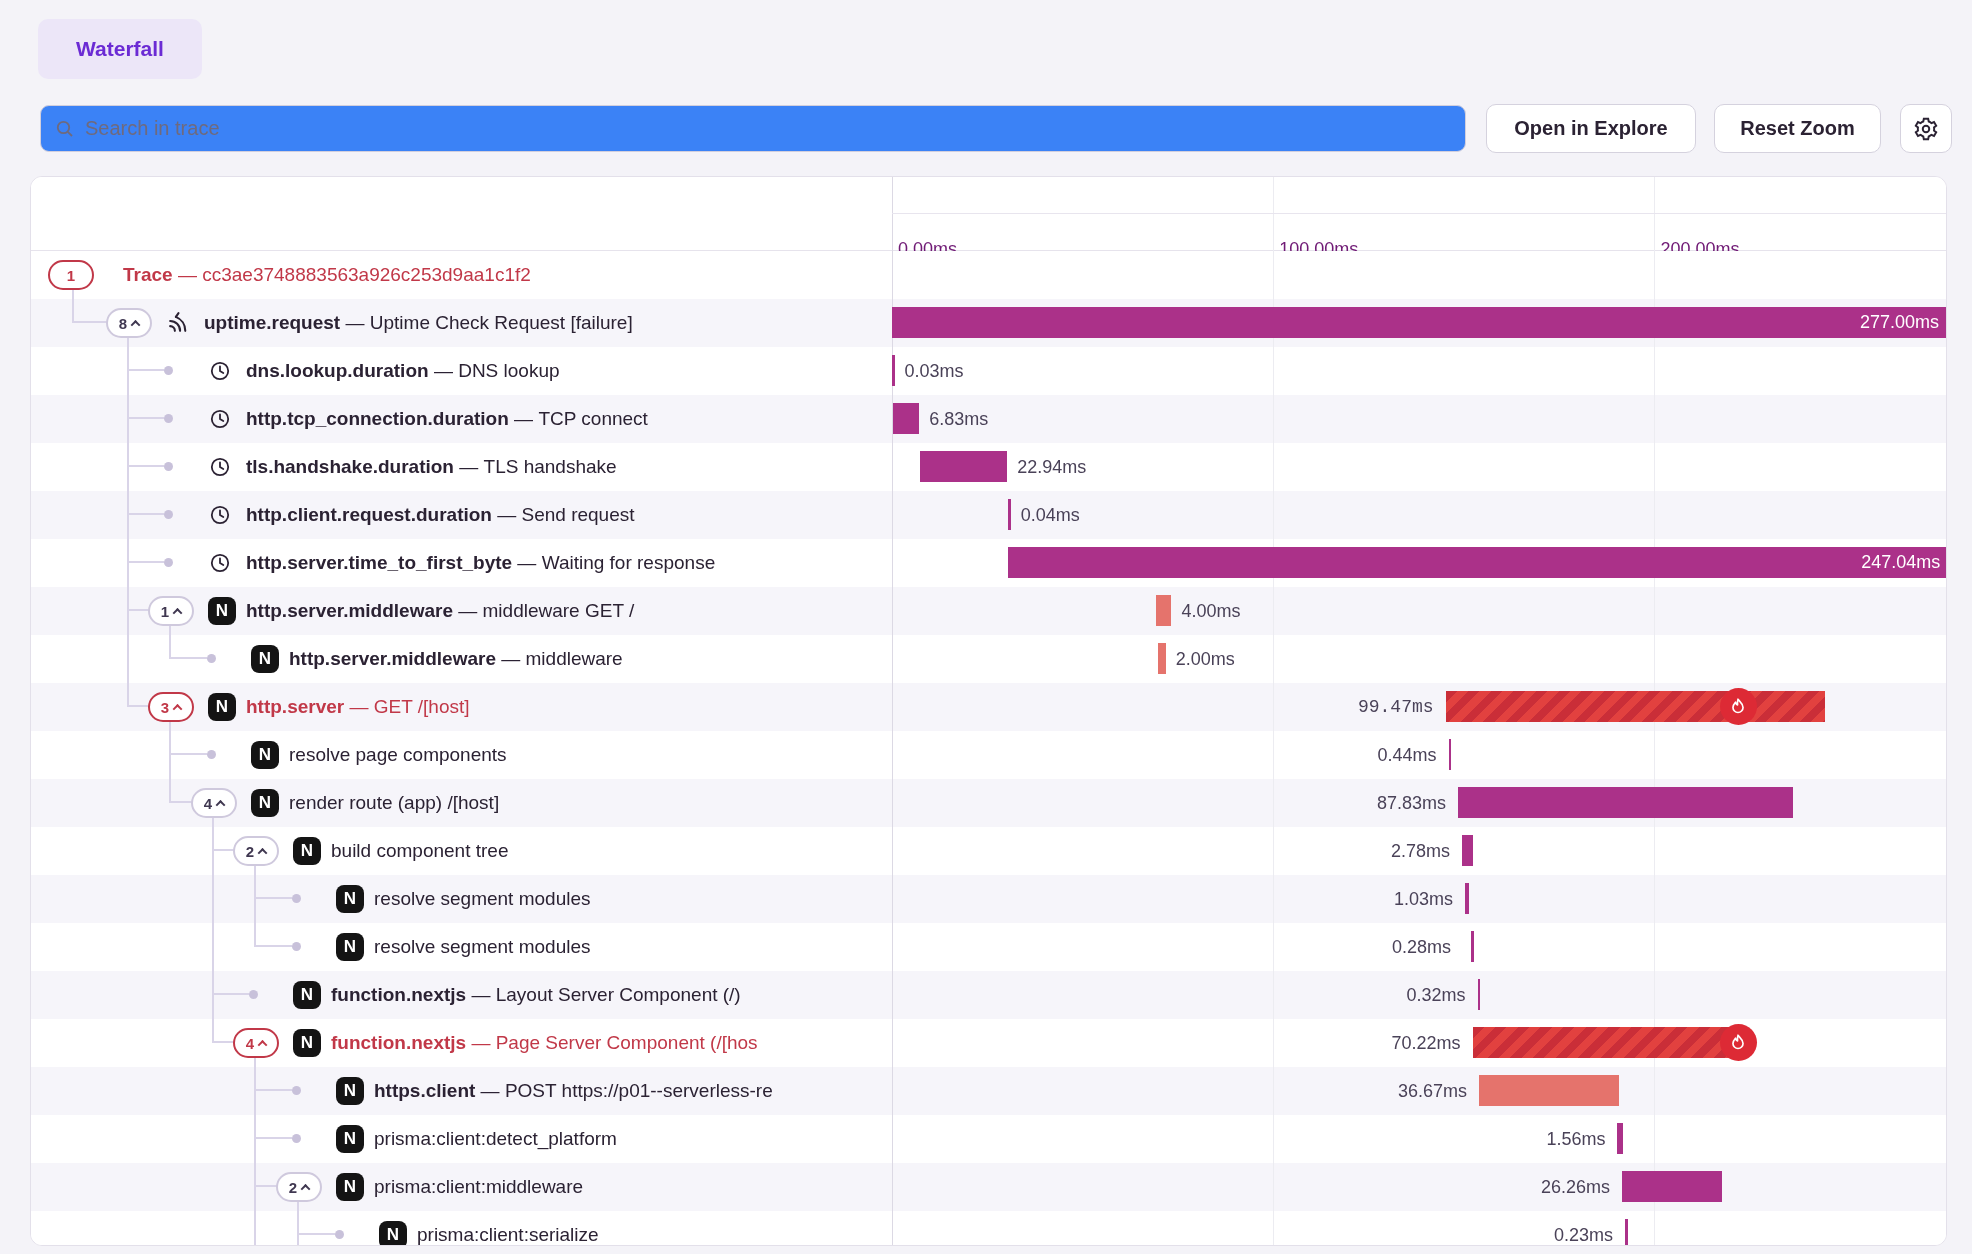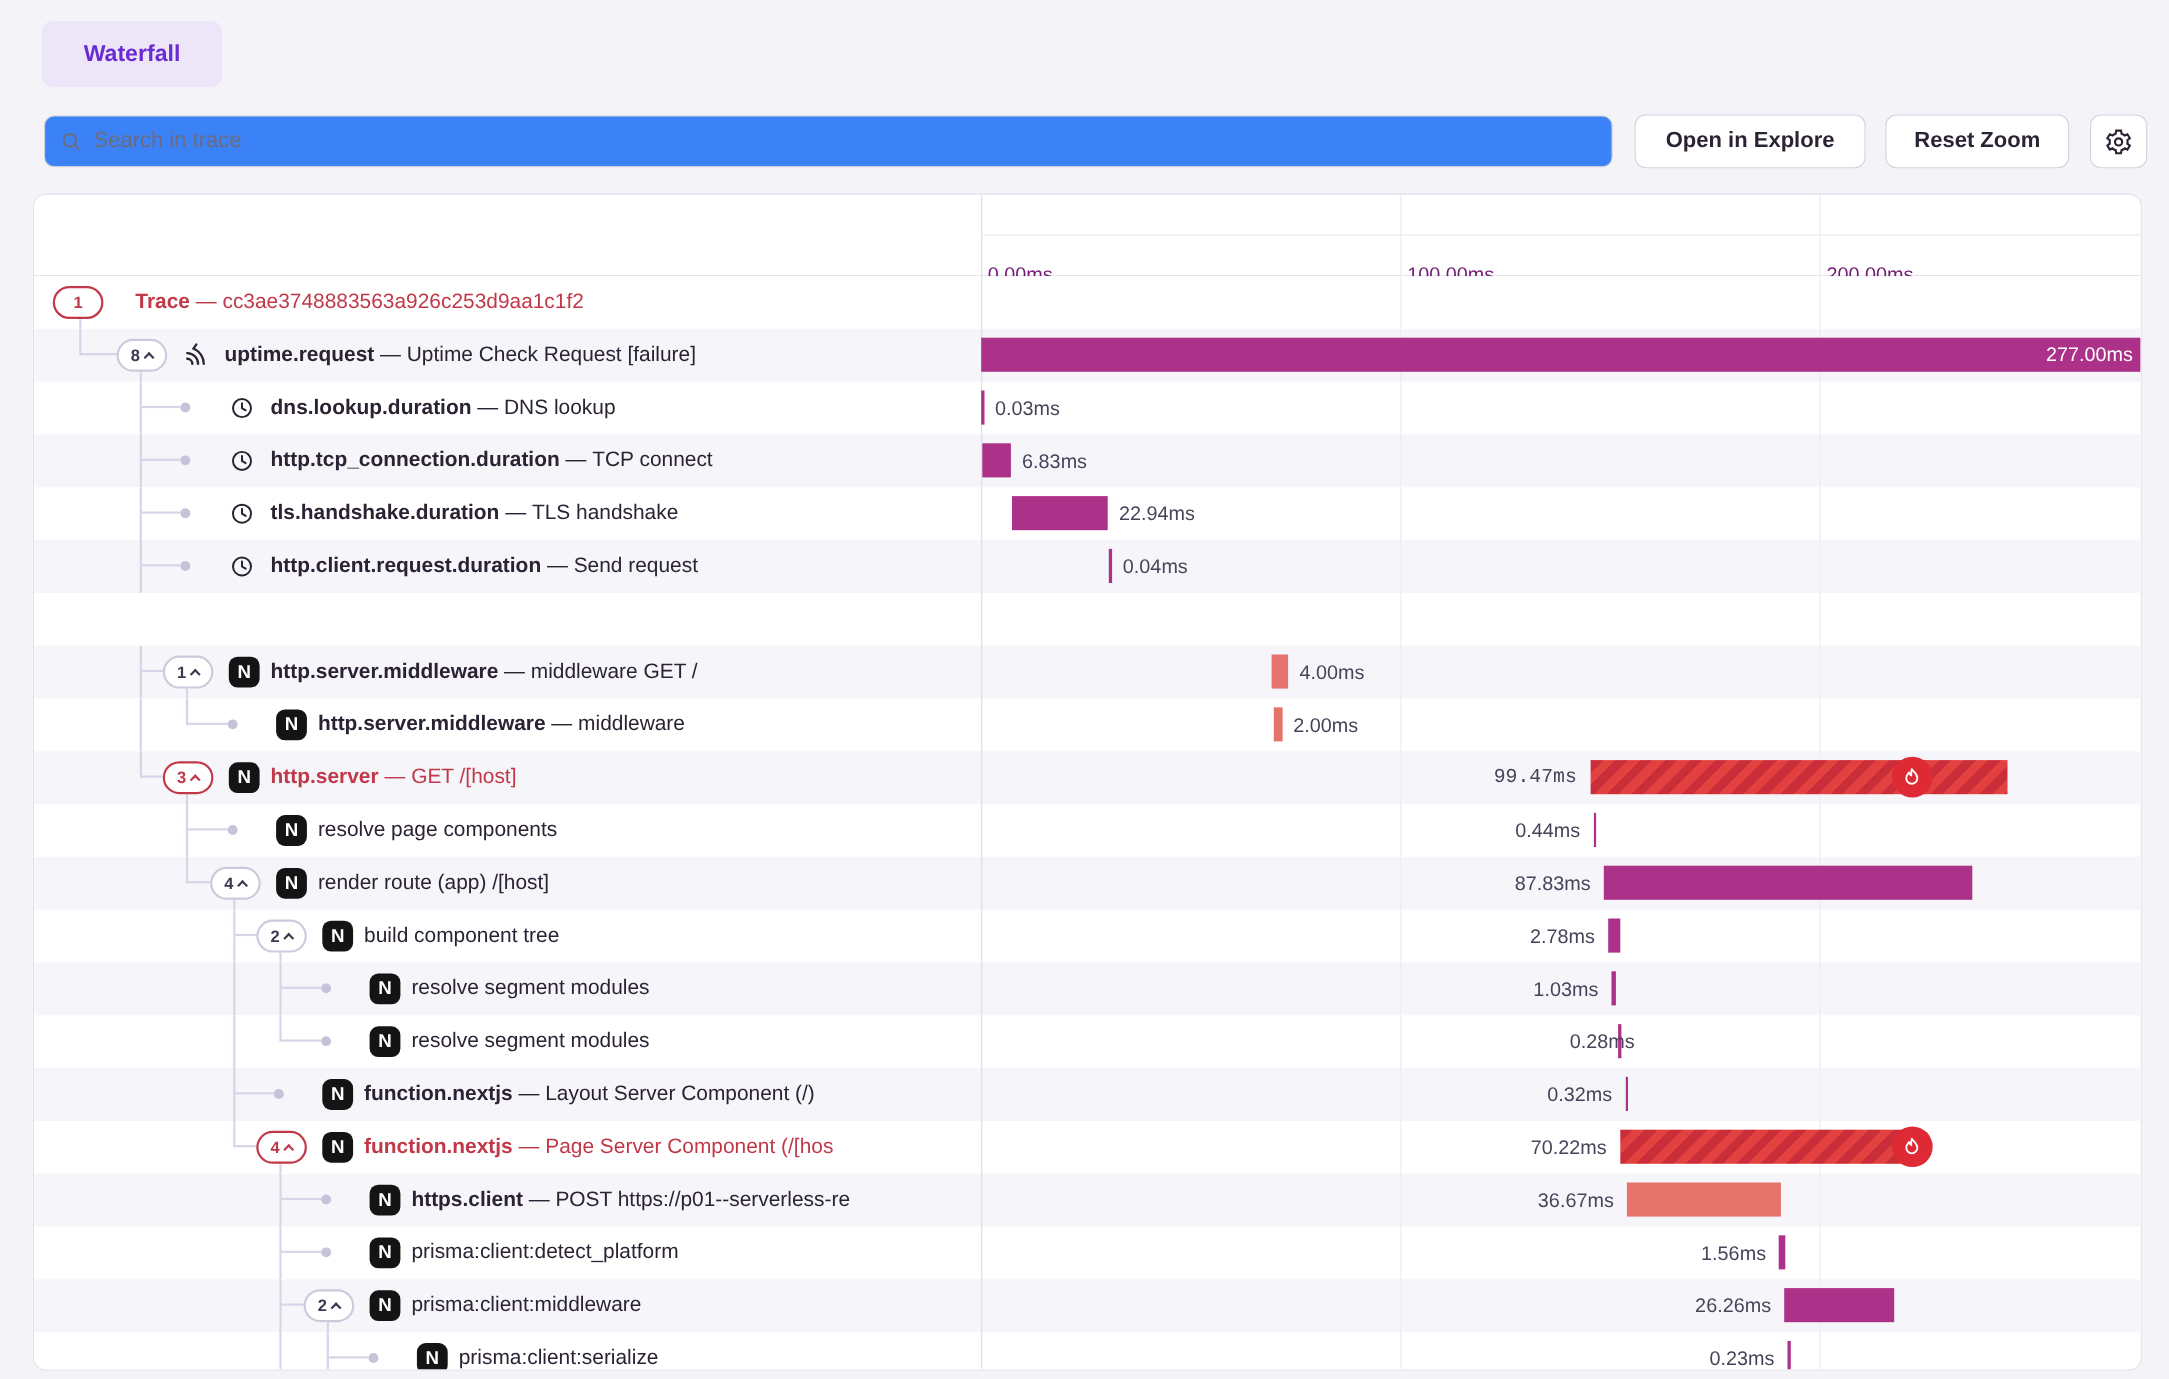--- a/index.html
+++ b/index.html
@@ -219,20 +219,36 @@
                 <g fill="none" stroke="#2b2233" stroke-width="1.8">
                   <circle cx="12" cy="12" r="8.2"></circle>
                   <path d="M12 7.5 V12 L15.3 14" stroke-linecap="round"></path>
                 </g>
               </svg></span>
             <div class="rowtext" style="left: 215px;"><b>http.client.request.duration</b><span>&nbsp;—&nbsp;Send request</span></div>
           </div>
           <div class="bar magenta" style="left: 977.274px; width: 2.5px;"></div>
           <div class="dur" style="left: 989.774px;">0.04ms</div>
         </div>
+        <div class="row" style="top: 288px;">
+          <div class="tree">
+            <div class="vline full" style="left: 96px;"></div>
+            <div class="hstub" style="left: 97px; width: 36px;"></div>
+            <div class="bullet" style="left: 133px;"></div>
+            <span class="svgicon" style="left: 177px; top: 12px;"><svg width="24" height="24" viewBox="0 0 24 24">
+                <g fill="none" stroke="#2b2233" stroke-width="1.8">
+                  <circle cx="12" cy="12" r="8.2"></circle>
+                  <path d="M12 7.5 V12 L15.3 14" stroke-linecap="round"></path>
+                </g>
+              </svg></span>
+            <div class="rowtext" style="left: 215px;"><b>http.server.time_to_first_byte</b><span>&nbsp;—&nbsp;Waiting for response</span></div>
+          </div>
+          <div class="bar magenta" style="left: 976.512px; width: 941.784px;"></div>
+          <div class="bar-label-in" style="left: 976.512px; width: 941.784px;">247.04ms</div>
+        </div>
         <div class="row" style="top: 336px;">
           <div class="tree">
             <div class="vline full" style="left: 96px;"></div>
             <div class="vline bottom" style="left: 138px;"></div>
             <div class="hstub" style="left: 97px; width: 22px;"></div>
             <div class="badge" style="left: 117px;">
               <span>1</span>
               <span class="chev"></span>
             </div>
             <div class="nicon" style="left: 177px;">N</div>
@@ -329,21 +345,21 @@
         <div class="row" style="top: 672px;">
           <div class="tree">
             <div class="vline full" style="left: 181px;"></div>
             <div class="vline top" style="left: 223px;"></div>
             <div class="hstub" style="left: 224px; width: 37px;"></div>
             <div class="bullet" style="left: 261px;"></div>
             <div class="nicon" style="left: 305px;">N</div>
             <div class="rowtext" style="left: 343px;"><span>resolve segment modules</span></div>
           </div>
           <div class="bar magenta" style="left: 1440.08px; width: 2.5px;"></div>
-          <div class="dur" style="right: 460px; margin-left: 39px;">0.28ms</div>
+          <div class="dur" style="right: 495px; margin-left: 39px;">0.28ms</div>
         </div>
         <div class="row" style="top: 720px;">
           <div class="tree">
             <div class="vline full" style="left: 181px;"></div>
             <div class="hstub" style="left: 182px; width: 36px;"></div>
             <div class="bullet" style="left: 218px;"></div>
             <div class="nicon" style="left: 262px;">N</div>
             <div class="rowtext" style="left: 300px;"><b>function.nextjs</b><span>&nbsp;—&nbsp;Layout Server Component (/)</span></div>
           </div>
           <div class="bar magenta" style="left: 1446.57px; width: 2.5px;"></div>

